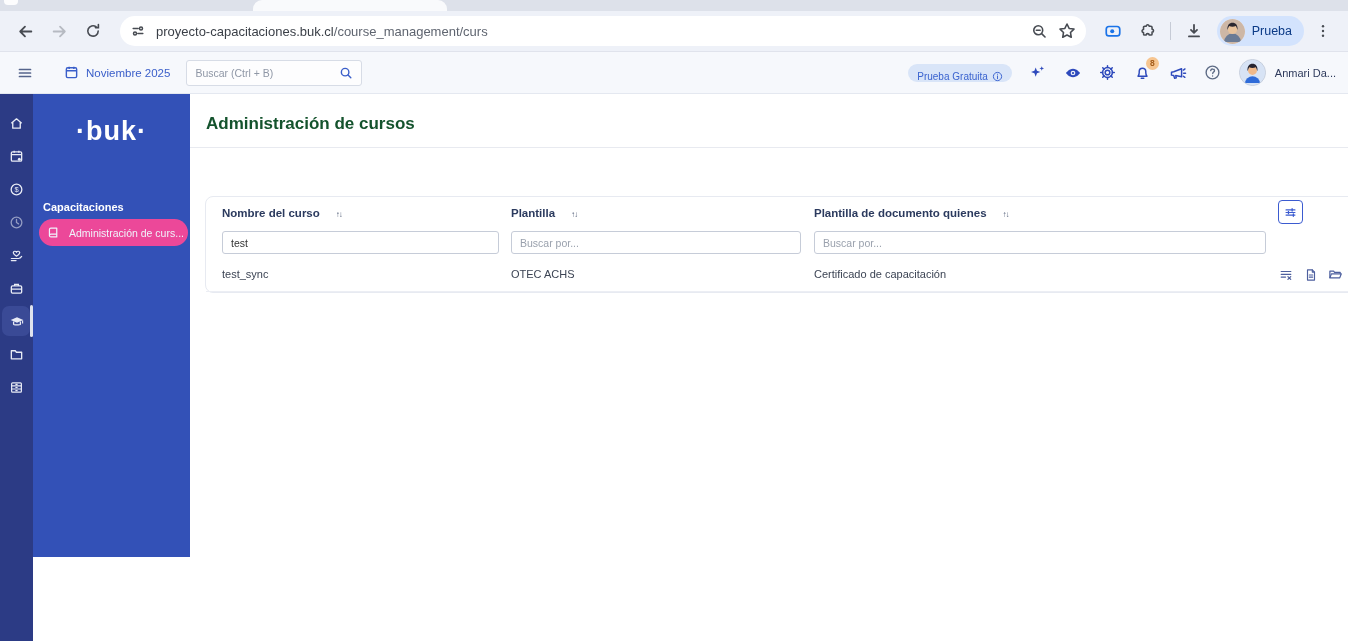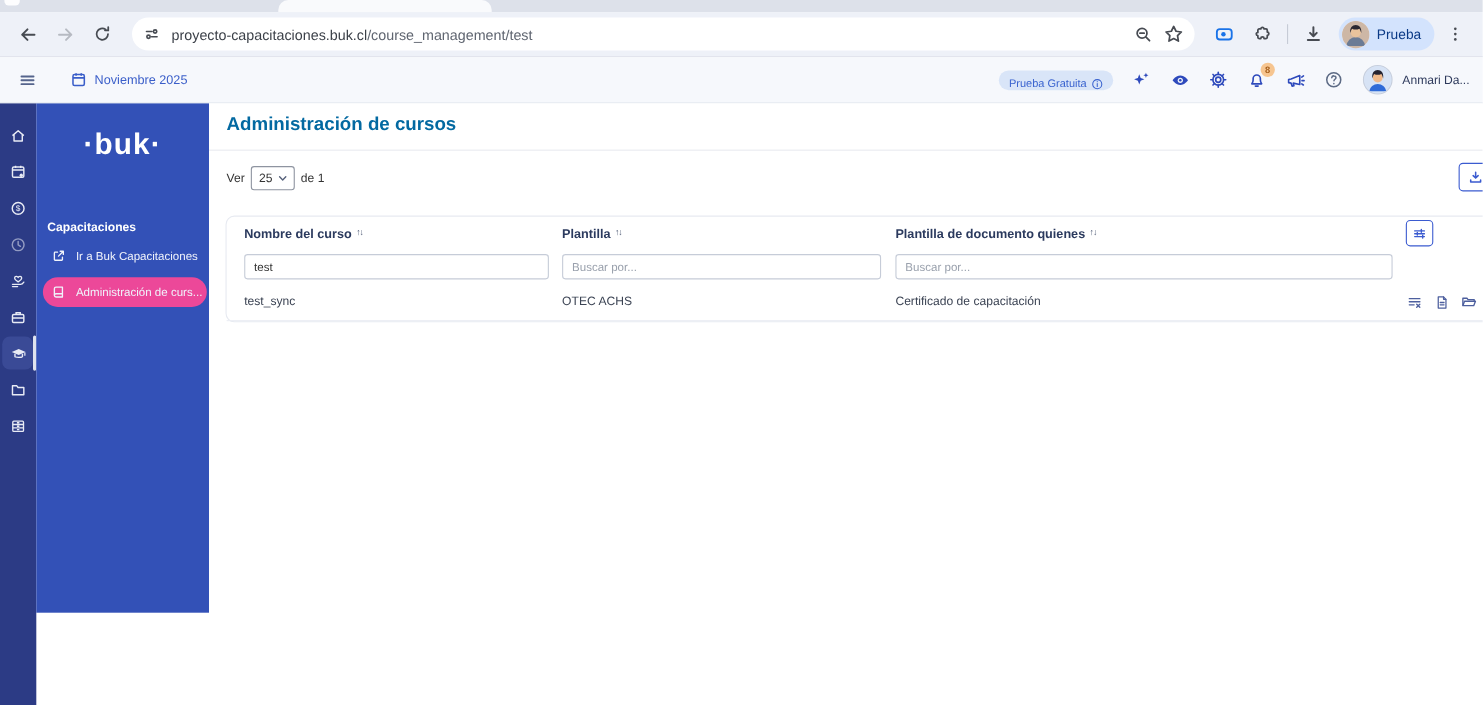--- a/index.html
+++ b/index.html
@@ -47,29 +47,29 @@
   .rail-slot svg{position:relative}
   .panel{left:33px;top:94px;width:157px;height:463px;background:#3351b7;color:#fff}
   .buk-logo{text-align:center;margin-top:22px;font-size:27px;font-weight:bold;letter-spacing:1px;color:#fff}
   .section-title{margin:54px 0 0 10px;font-size:11px;font-weight:bold;color:#fff}
   .panel-item{display:flex;align-items:center;gap:9px;height:27px;margin:6px 2px 0 6px;padding-left:8px;border-radius:14px;font-size:10.5px;color:#f0f3fb;cursor:pointer}
   .panel-item:first-of-type{margin-top:24px}
   .panel-item.active{background:#ec4899}
 
   
   .main{left:190px;top:94px;width:1158px;height:547px;background:#fff;overflow:hidden}
-  .page-title{margin:9px 0 0 16px;font-size:17px;font-weight:bold;color:#0369a1}
+  .page-title{margin:20px 0 0 16px;font-size:17px;font-weight:bold;color:#14532d}
   .page-subtitle{margin:5px 0 0 16px;font-size:10.5px;color:#767e8e}
   .hdr-divider{margin-top:13px;border-top:1px solid #e8eaf0}
   .ver-row{display:flex;align-items:center;margin:13px 0 0 16px;font-size:11px;color:#333;position:relative;height:24px}
   .page-size{width:40px;height:22px;border:1px solid #8e94a0;border-radius:3px;display:flex;align-items:center;justify-content:space-between;padding:0 5px 0 7px;margin:0 6px 0 5px;background:#fff}
   .dl-btn{position:absolute;right:-8px;top:-2px;width:30px;height:26px;border:1px solid #3b5bd0;border-radius:4px;background:#fff;display:flex;align-items:center;justify-content:center;color:#3b5bd0}
   .card{position:absolute;left:15px;top:102px;width:1160px;border:1px solid #e7eaf1;border-radius:8px;background:#fff}
   .thead{display:flex;align-items:center;height:32px;position:relative;font-size:11.5px;font-weight:bold;color:#2b3a5e}
-  .th{display:flex;align-items:flex-start;gap:4px}
+  .th{display:flex;align-items:flex-end;gap:16px}
   .sort{font-size:8px;color:#5a6residue578;letter-spacing:-1px;color:#55607a;font-weight:normal}
   .c1{position:absolute;left:16px}.c2{position:absolute;left:305px}.c3{position:absolute;left:608px}
   .tune-btn{position:absolute;left:1072px;top:3px;width:25px;height:24px;border:1px solid #3b5bd0;border-radius:4px;background:#fff;display:flex;align-items:center;justify-content:center;color:#3b5bd0}
   .filters{position:relative;height:30px}
   .flt{position:absolute;top:2px;height:23px;border:1px solid #c6ccd8;border-radius:3px;font-size:10.5px;color:#333;padding:0 8px;outline:none;font-family:"Liberation Sans",sans-serif;background:#fff}
   .flt::placeholder{color:#9aa1ad}
   .f1{left:16px;width:277px}.f2{left:305px;width:290px}.f3{left:608px;width:452px}
   .trow{position:relative;height:33px;border-bottom:1px solid #eceef4;font-size:11px;color:#3c4454}
   .trow .cell{position:absolute;top:9px}
   .row-actions{position:absolute;left:1072px;top:8px;display:flex;gap:10px;color:#4d5f9e}
@@ -109,21 +109,21 @@
 
   <div class="url-pill">
     <span>
         <svg width="16" height="16" viewBox="0 0 16 16" fill="none" stroke="#474b52" stroke-width="1.5" stroke-linecap="round">
           <path d="M3.2 5.6h5"></path>
           <circle cx="11" cy="5.6" r="1.5"></circle>
           <circle cx="5" cy="10.4" r="1.5"></circle>
           <path d="M7.8 10.4h5"></path>
         </svg>
       </span>
-    <span class="url-text"><span>proyecto-capacitaciones.buk.cl</span><span class="path">/course_management/test</span></span>
+    <span class="url-text"><span>proyecto-capacitaciones.buk.cl</span><span class="path">/course_management/curs</span></span>
     <span class="pill-right">
       <span>
           <svg width="17" height="17" viewBox="0 0 16 16" fill="none" stroke="#474b52" stroke-width="1.5" stroke-linecap="round">
             <circle cx="6.8" cy="6.8" r="4.2"></circle>
             <path d="M10 10l3.2 3.2M5 6.8h3.6"></path>
           </svg>
         </span>
       <span>
           <svg width="18" height="18" viewBox="0 0 16 16" fill="none" stroke="#474b52" stroke-width="1.4" stroke-linejoin="round">
             <path d="m8 1.8 1.9 3.9 4.3.6-3.1 3 .7 4.3L8 11.6l-3.8 2 .7-4.3-3.1-3 4.3-.6Z"></path>
@@ -187,20 +187,29 @@
   </div>
   <div class="date-wrap">
     <span>
         <svg width="15" height="15" viewBox="0 0 16 16" fill="none" stroke="#3a5ec9" stroke-width="1.5">
           <rect x="2.5" y="3" width="11" height="10.5" rx="1.5"></rect>
           <path d="M2.5 6.2h11M5.5 1.8v2.4M10.5 1.8v2.4"></path>
         </svg>
       </span>
     <span class="date-label">Noviembre 2025</span>
   </div>
+  <div class="search-box">
+    <input placeholder="Buscar (Ctrl + B)" style="">
+    <span>
+        <svg width="14" height="14" viewBox="0 0 16 16" fill="none" stroke="#3a5ec9" stroke-width="1.6" stroke-linecap="round">
+          <circle cx="7" cy="7" r="4.3"></circle>
+          <path d="m10.3 10.3 3.2 3.2"></path>
+        </svg>
+      </span>
+  </div>
 
   <div class="topbar-right">
     <div class="trial-pill">
       <span>Prueba Gratuita</span>
       <span>
           <svg width="11" height="11" viewBox="0 0 16 16" fill="none" stroke="#3a63cf" stroke-width="1.4">
             <circle cx="8" cy="8" r="6"></circle>
             <path d="M8 7.2v4M8 4.6v.2" stroke-linecap="round"></path>
           </svg>
         </span>
@@ -342,62 +351,35 @@
           <rect x="2.8" y="3" width="10.4" height="10" rx="1"></rect>
           <path d="M2.8 6.3h10.4M2.8 9.6h10.4M6.8 4.6h2.4M6.8 8h2.4M6.8 11.3h2.4"></path>
         </svg>
       </span>
     </div>
 </div>
 
 <div class="abs panel">
   <div class="buk-logo">·buk·</div>
   <div class="section-title">Capacitaciones</div>
-  <div class="panel-item">
-    <span>
-        <svg width="13" height="13" viewBox="0 0 16 16" fill="none" stroke="#f0f3fb" stroke-width="1.5" stroke-linecap="round" stroke-linejoin="round">
-          <path d="M6.5 4H3.8a.8.8 0 0 0-.8.8v7.4c0 .5.3.8.8.8h7.4c.5 0 .8-.3.8-.8V9.5M9.5 3h3.5v3.5M12.7 3.3 7.6 8.4"></path>
-        </svg>
-      </span>
-    <span>Ir a Buk Capacitaciones</span>
-  </div>
   <div class="panel-item active">
     <span>
         <svg width="13" height="13" viewBox="0 0 16 16" fill="none" stroke="#f0f3fb" stroke-width="1.5" stroke-linejoin="round">
           <path d="M4.8 2.5h7.2v11H4.8A1.8 1.8 0 0 1 3 11.7V4.3a1.8 1.8 0 0 1 1.8-1.8Z"></path>
           <path d="M3 11.5c0-1 .8-1.6 1.8-1.6H12"></path>
         </svg>
       </span>
     <span>Administración de curs...</span>
   </div>
 </div>
 
 <div class="abs main">
   <div class="page-title">Administración de cursos</div>
   <div class="hdr-divider"></div>
 
-  <div class="ver-row">
-    <span>Ver</span>
-    <span class="page-size">
-      <span>25</span>
-      <span>
-          <svg width="10" height="10" viewBox="0 0 16 16" fill="none" stroke="#55607a" stroke-width="2" stroke-linecap="round" stroke-linejoin="round">
-            <path d="m3.5 6 4.5 4.5L12.5 6"></path>
-          </svg>
-        </span>
-    </span>
-    <span>de 1</span>
-    <span class="dl-btn">
-      <span>
-          <svg width="15" height="15" viewBox="0 0 16 16" fill="none" stroke="#3b5bd0" stroke-width="1.5" stroke-linecap="round" stroke-linejoin="round">
-            <path d="M8 2.8v5.4M5.6 6 8 8.4 10.4 6M3.2 10.2v2h9.6v-2"></path>
-          </svg>
-        </span>
-    </span>
-  </div>
 
   <div class="card">
     <div class="thead">
       <span class="th c1">
         <span>Nombre del curso</span>
         <span class="sort">↑↓</span>
       </span>
       <span class="th c2">
         <span>Plantilla</span>
         <span class="sort">↑↓</span>

